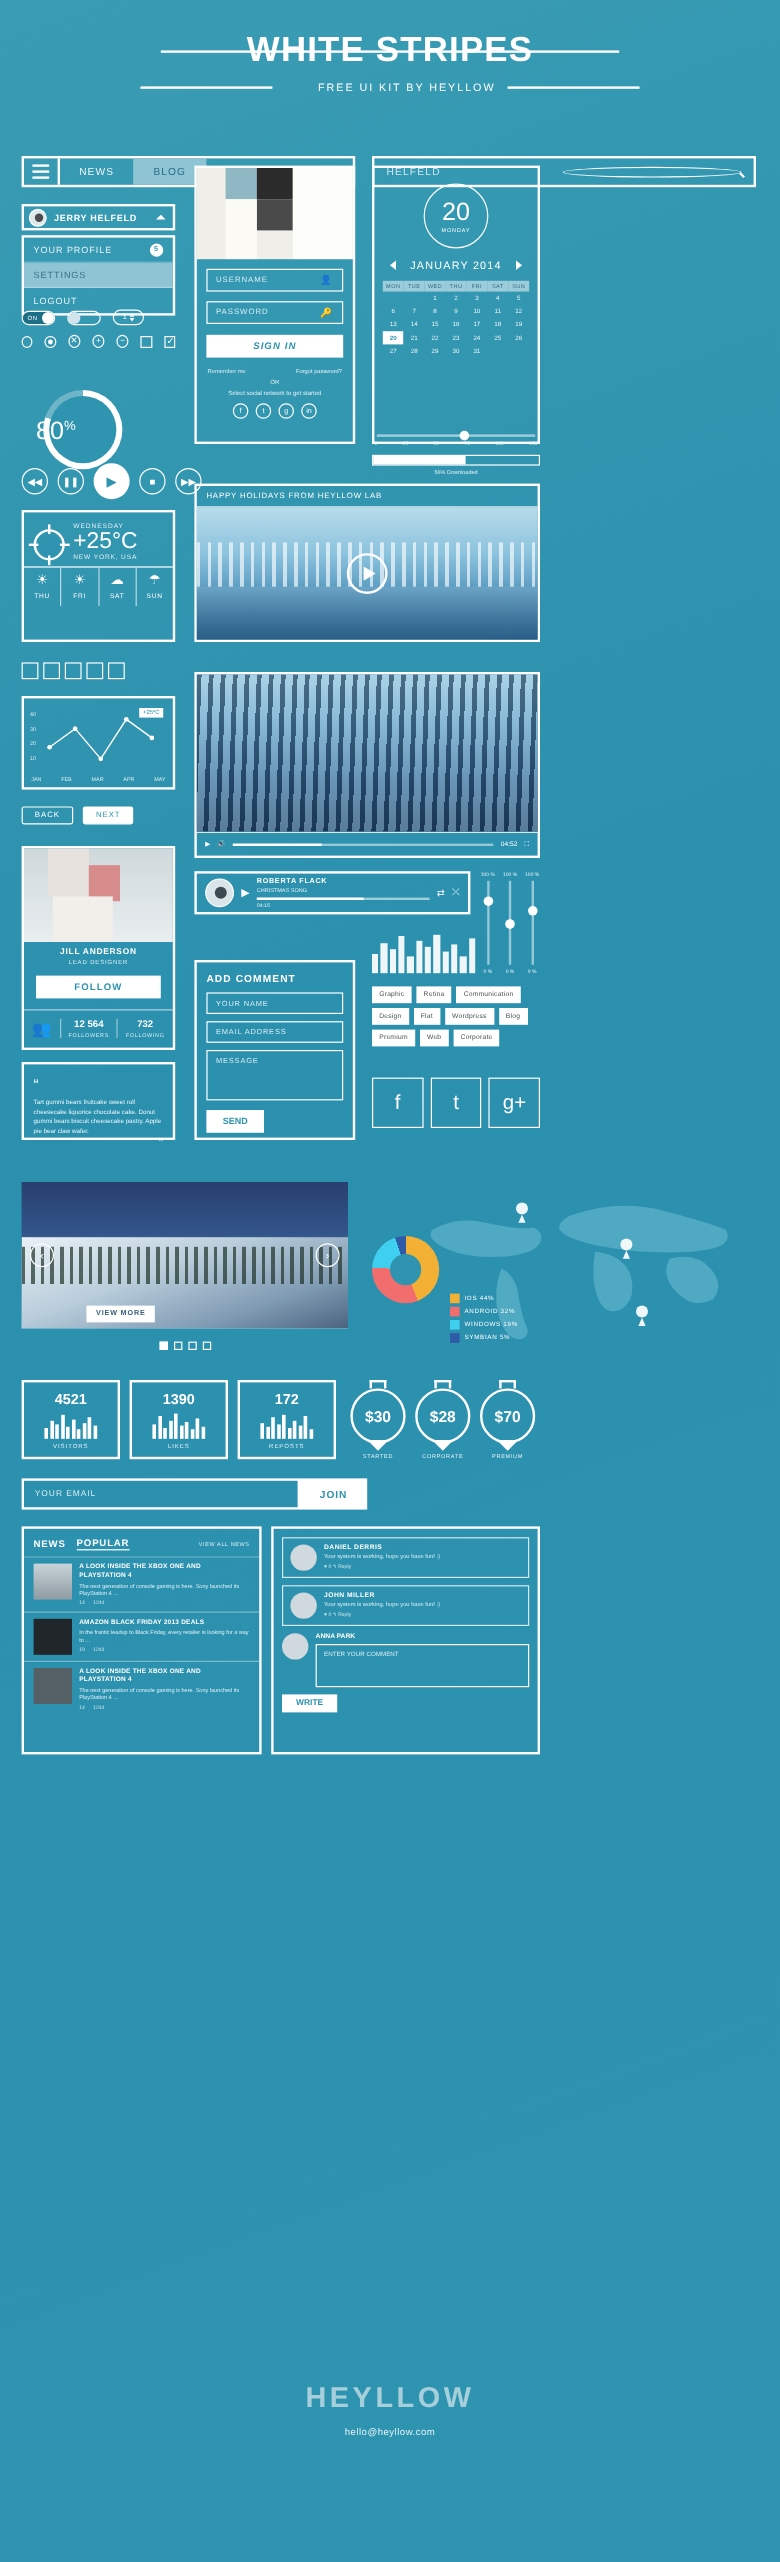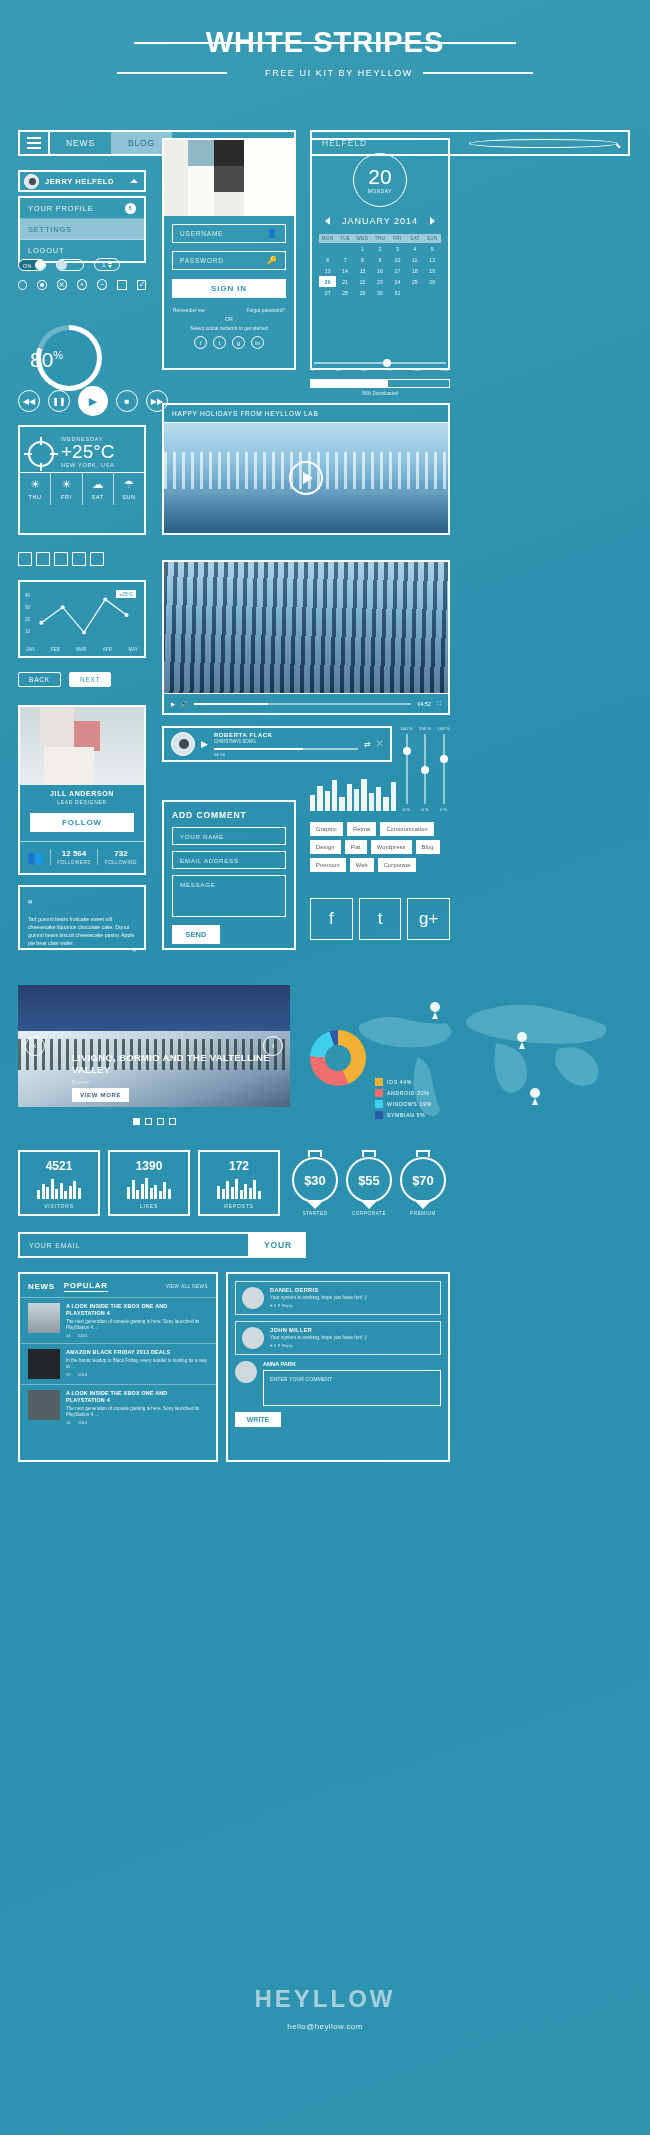--- a/index.html
+++ b/index.html
@@ -155,21 +155,21 @@
   .quote .qe { text-align:right; font-size:11px; }
 
   
   .login { position:absolute; left:162px; top:138px; width:134px; height:232px; border:2px solid #fff; }
   .login-img { height:76px; background:#efeee9; position:relative; overflow:hidden; }
   .login-img .b { position:absolute; }
   .inp { margin:8px 8px 0; border:1.5px solid #fff; height:19px; display:flex; align-items:center;
     padding:0 7px; font-size:6.5px; letter-spacing:.8px; color:#d7ecf2; }
   .inp .ic { margin-left:auto; font-size:8px; color:#fff; }
   .signin { margin:9px 8px 4px; background:#fff; color:#2e94b0; text-align:center; font-size:8px;
-    font-weight:bold; letter-spacing:.9px; padding:5px 0; }
+    font-weight:bold; letter-spacing:.9px; padding:5px 0;font-style:italic; }
   .lrow { display:flex; justify-content:space-between; padding:6px 9px 0; font-size:4.8px; color:#e0f1f6; }
   .lor { text-align:center; font-size:5px; margin-top:3px; color:#e0f1f6; }
   .lsoc-t { text-align:center; font-size:5px; margin-top:3px; color:#e0f1f6; }
   .socrow { display:flex; justify-content:center; gap:6px; margin-top:5px; }
   .soc { width:13px;height:13px;border-radius:50%;border:1.2px solid #fff;
     display:flex;align-items:center;justify-content:center;font-size:6px; }
 
   
   .cal { position:absolute; left:310px; top:138px; width:140px; height:232px; border:2px solid #fff; }
   .cal-ring { width:54px;height:54px;border-radius:50%;border:1.5px solid #fff; margin:13px auto 0;
@@ -770,24 +770,20 @@
 
   <div class="socbig">
     <div class="s">f</div>
     <div class="s">t</div>
     <div class="s">g+</div>
   </div>
 
   <div class="hero">
     <div class="mount"></div>
     <div class="trees2"></div>
-    <div class="cap">
-      <div class="t">LIVIGNO,  BORMIO AND THE VALTELLINE VALLEY</div>
-      <div class="s">Bormio</div>
-    </div>
     <div class="vm">VIEW MORE</div>
     <div class="nav-c l">‹</div>
     <div class="nav-c r">›</div>
   </div>
   <div class="dots">
     <i class="on"></i>
     <i></i>
     <i></i>
     <i></i>
   </div>
@@ -885,34 +881,34 @@
 
   <div class="prices">
     <div class="price">
       <div class="tab"></div>
       <div class="c">$30</div>
       <div class="rb"></div>
       <div class="lb">STARTED</div>
     </div>
     <div class="price">
       <div class="tab"></div>
-      <div class="c">$55</div>
+      <div class="c">$28</div>
       <div class="rb"></div>
       <div class="lb">CORPORATE</div>
     </div>
     <div class="price">
       <div class="tab"></div>
       <div class="c">$70</div>
       <div class="rb"></div>
       <div class="lb">PREMIUM</div>
     </div>
   </div>
 
   <div class="news-in">YOUR EMAIL</div>
-  <div class="join">YOUR</div>
+  <div class="join">JOIN</div>
 
   <div class="newsbox">
     <div class="tabs">
       <span class="t">NEWS</span>
       <span class="t act">POPULAR</span>
       <span class="all">VIEW ALL NEWS</span>
     </div>
     <div class="nrow">
       <div class="th a"></div>
       <div>

